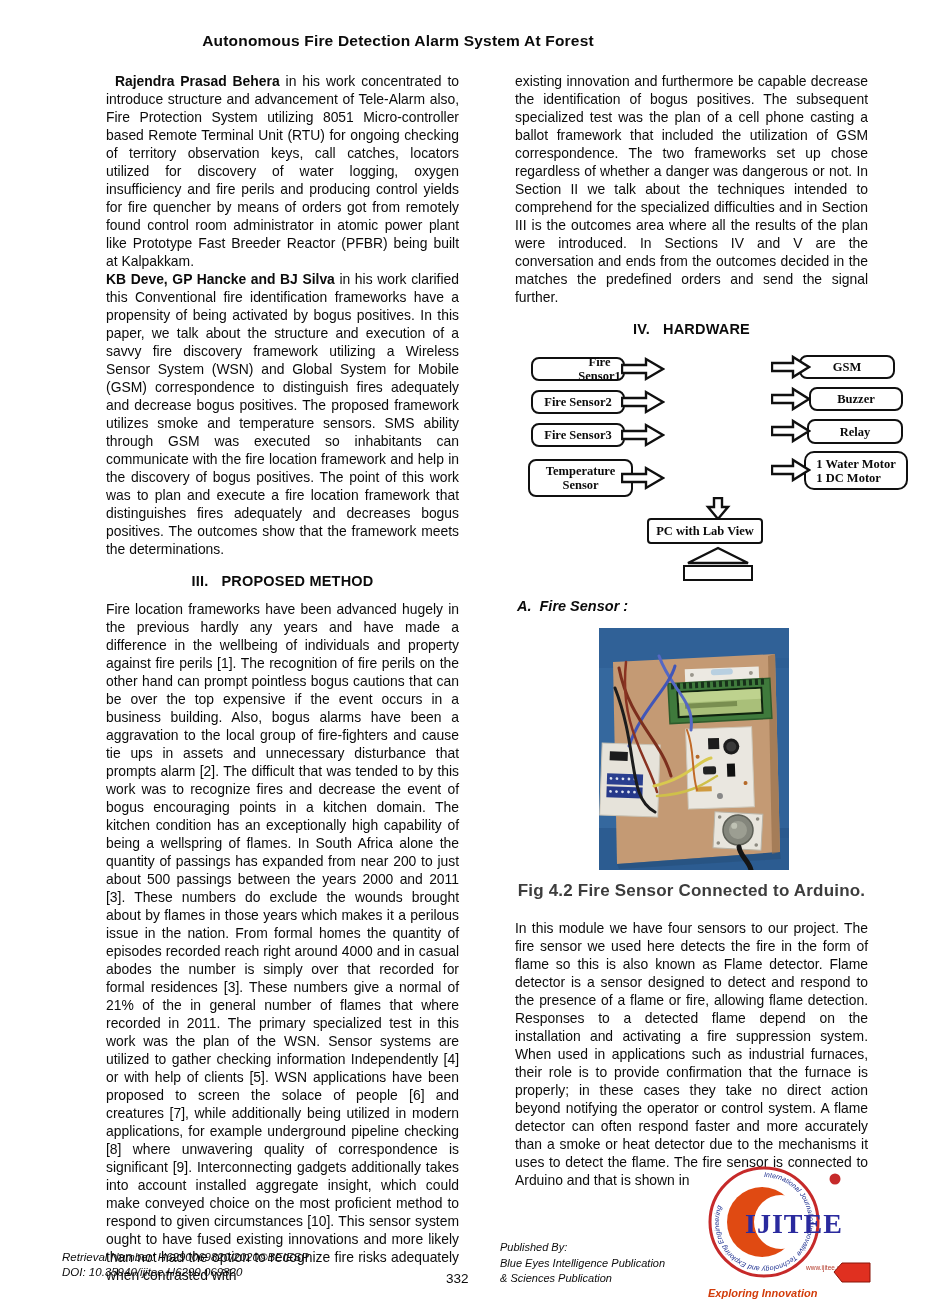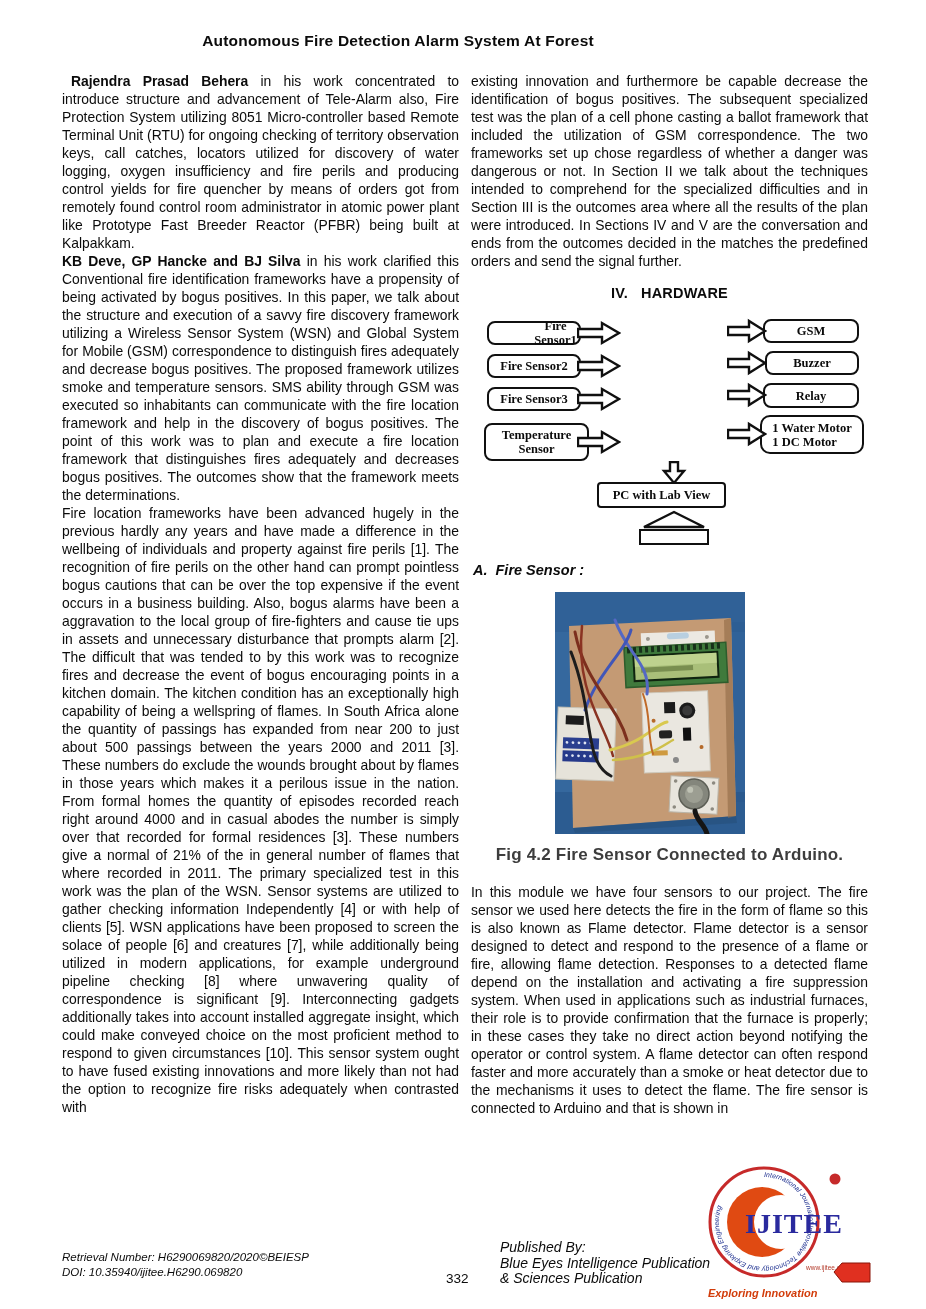--- a/index.html
+++ b/index.html
@@ -3,21 +3,21 @@
 <meta charset="utf-8">
 <style>
   html,body{margin:0;padding:0;background:#ffffff;}
   body{width:926px;height:1309px;position:relative;overflow:hidden;
        font-family:"Liberation Sans",sans-serif;color:#0b0b0b;}
 
   .page-title{position:absolute;left:8px;top:32px;width:780px;text-align:center;
     font-size:15.5px;font-weight:bold;letter-spacing:.2px;}
 
   .cols{position:absolute;left:62px;top:72px;width:806px;display:flex;gap:12px;}
-  .col{width:397px;}
+  .col{width:397px;margin-left:44px;}
   .col p{margin:0;font-size:13.9px;line-height:18px;text-align:justify;}
   .indent{text-indent:9px;}
   .lead{font-weight:bold;}
 
   .sec-heading{text-align:center;font-weight:bold;font-size:14.5px;
     margin:15px 0 11px 0;letter-spacing:.2px;}
   .sec-heading .sec-num{margin-right:13px;}
 
   .sub-heading{font-weight:bold;font-style:italic;font-size:14.5px;margin:10px 0 4px 2px;}
   .sub-heading .sub-label{margin-right:8px;}
@@ -36,54 +36,57 @@
   
   .photo-wrap{margin:14px 0 0 84px;width:190px;height:242px;}
   .fig-caption{margin-top:11px;text-align:center;color:#3d3d3d;
     font-size:17px;letter-spacing:.2px;font-weight:bold;}
 
   
   .footer-left{position:absolute;left:62px;top:1250px;font-style:italic;
     font-size:11.5px;line-height:15px;}
   .page-num{position:absolute;left:446px;top:1271px;font-size:13.5px;}
   .footer-right{position:absolute;left:500px;top:1240px;font-style:italic;
-    font-size:14px;line-height:15.5px;}
+    font-size:11px;line-height:15.5px;}
   .logo{position:absolute;left:692px;top:1160px;width:180px;height:148px;}
 </style>
 </head>
 <body>
 
 <div class="page-title">Autonomous Fire Detection Alarm System At Forest</div>
 
 <div class="cols">
 
   <div class="col">
     <p class="indent"><span class="lead">Rajendra Prasad Behera</span><span> in his work concentrated to introduce structure and advancement of Tele-Alarm also, Fire Protection System utilizing 8051 Micro-controller based Remote Terminal Unit (RTU) for ongoing checking of territory observation keys, call catches, locators utilized for discovery of water logging, oxygen insufficiency and fire perils and producing control yields for fire quencher by means of orders got from remotely found control room administrator in atomic power plant like Prototype Fast Breeder Reactor (PFBR) being built at Kalpakkam.</span></p>
     <p><span class="lead">KB Deve, GP Hancke and BJ Silva</span><span> in his work clarified this Conventional fire identification frameworks have a propensity of being activated by bogus positives. In this paper, we talk about the structure and execution of a savvy fire discovery framework utilizing a Wireless Sensor System (WSN) and Global System for Mobile (GSM) correspondence to distinguish fires adequately and decrease bogus positives. The proposed framework utilizes smoke and temperature sensors. SMS ability through GSM was executed so inhabitants can communicate with the fire location framework and help in the discovery of bogus positives. The point of this work was to plan and execute a fire location framework that distinguishes fires adequately and decreases bogus positives. The outcomes show that the framework meets the determinations.</span></p>
 
+    <div class="sec-heading">
+      <span class="sec-num">III.</span><span>PROPOSED METHOD</span>
+    </div>
 
     <p>Fire location frameworks have been advanced hugely in the previous hardly any years and have made a difference in the wellbeing of individuals and property against fire perils [1]. The recognition of fire perils on the other hand can prompt pointless bogus cautions that can be over the top expensive if the event occurs in a business building. Also, bogus alarms have been a aggravation to the local group of fire-fighters and cause tie ups in assets and unnecessary disturbance that prompts alarm [2]. The difficult that was tended to by this work was to recognize fires and decrease the event of bogus encouraging points in a kitchen domain. The kitchen condition has an exceptionally high capability of being a wellspring of flames. In South Africa alone the quantity of passings has expanded from near 200 to just about 500 passings between the years 2000 and 2011 [3]. These numbers do exclude the wounds brought about by flames in those years which makes it a perilous issue in the nation. From formal homes the quantity of episodes recorded reach right around 4000 and in casual abodes the number is simply over that recorded for formal residences [3]. These numbers give a normal of 21% of the in general number of flames that where recorded in 2011. The primary specialized test in this work was the plan of the WSN. Sensor systems are utilized to gather checking information Independently [4] or with help of clients [5]. WSN applications have been proposed to screen the solace of people [6] and creatures [7], while additionally being utilized in modern applications, for example underground pipeline checking [8] where unwavering quality of correspondence is significant [9]. Interconnecting gadgets additionally takes into account installed aggregate insight, which could make conveyed choice on the most proficient method to respond to given circumstances [10]. This sensor system ought to have fused existing innovations and more likely than not had the option to recognize fire risks adequately when contrasted with</p>
   </div>
 
   <div class="col">
     <p>existing innovation and furthermore be capable decrease the identification of bogus positives. The subsequent specialized test was the plan of a cell phone casting a ballot framework that included the utilization of GSM correspondence. The two frameworks set up chose regardless of whether a danger was dangerous or not. In Section II we talk about the techniques intended to comprehend for the specialized difficulties and in Section III is the outcomes area where all the results of the plan were introduced. In Sections IV and V are the conversation and ends from the outcomes decided in the matches the predefined orders and send the signal further.</p>
 
     <div class="sec-heading">
       <span class="sec-num">IV.</span><span>HARDWARE</span>
     </div>
 
     <div class="diagram">
 
       <div class="dbox rounded" style="left:16px;top:9px;width:94px;height:24px;padding-left:43px;">Fire Sensor1</div>
       <div class="dbox rounded" style="left:16px;top:42px;width:94px;height:24px;">Fire Sensor2</div>
       <div class="dbox rounded" style="left:16px;top:75px;width:94px;height:24px;">Fire Sensor3</div>
       <div class="dbox rounded" style="left:13px;top:111px;width:105px;height:38px;padding:0 4px;">Temperature Sensor</div>
 
 
-      <div class="dbox rounded" style="left:292px;top:7px;width:96px;height:24px;">GSM</div>
+      <div class="dbox rounded" style="left:284px;top:7px;width:96px;height:24px;">GSM</div>
       <div class="dbox rounded" style="left:294px;top:39px;width:94px;height:24px;">Buzzer</div>
       <div class="dbox rounded" style="left:292px;top:71px;width:96px;height:25px;">Relay</div>
       <div class="dbox" style="left:289px;top:103px;width:104px;height:39px;border-radius:10px;">
         <div style="text-align:left;">
             <span style="display:block">1 Water Motor</span>
             <span style="display:block">1 DC Motor</span>
           </div>
       </div>
 
       <svg class="arrow" style="left:106px;top:8px;" width="44" height="26">
@@ -109,21 +112,21 @@
           <polygon points="1,9 22,9 22,3 38,13 22,23 22,17 1,17" fill="#fff" stroke="#101010" stroke-width="2.4"></polygon>
         </svg>
       <svg class="arrow" style="left:256px;top:109px;" width="40" height="26">
           <polygon points="1,9 22,9 22,3 38,13 22,23 22,17 1,17" fill="#fff" stroke="#101010" stroke-width="2.4"></polygon>
         </svg>
 
       <svg class="arrow" style="left:190px;top:149px;" width="26" height="24">
           <polygon points="9,1 17,1 17,10 23,10 13,22 3,10 9,10" fill="#fff" stroke="#101010" stroke-width="2.4"></polygon>
         </svg>
 
-      <div class="dbox" style="left:126px;top:170px;width:129px;height:26px;border-radius:4px;">PC with Lab View</div>
+      <div class="dbox" style="left:132px;top:170px;width:116px;height:26px;border-radius:4px;">PC with Lab View</div>
       <svg class="arrow" style="left:171px;top:198px;" width="64" height="20">
           <polygon points="2,17 32,2 62,17" fill="#fff" stroke="#101010" stroke-width="2.4"></polygon>
         </svg>
       <div style="position:absolute;left:168px;top:217px;width:70px;height:16px;border:2.5px solid #101010;background:#fff;box-sizing:border-box;"></div>
     </div>
 
     <div class="sub-heading">
       <span class="sub-label">A.</span><span>Fire Sensor :</span>
     </div>
 

